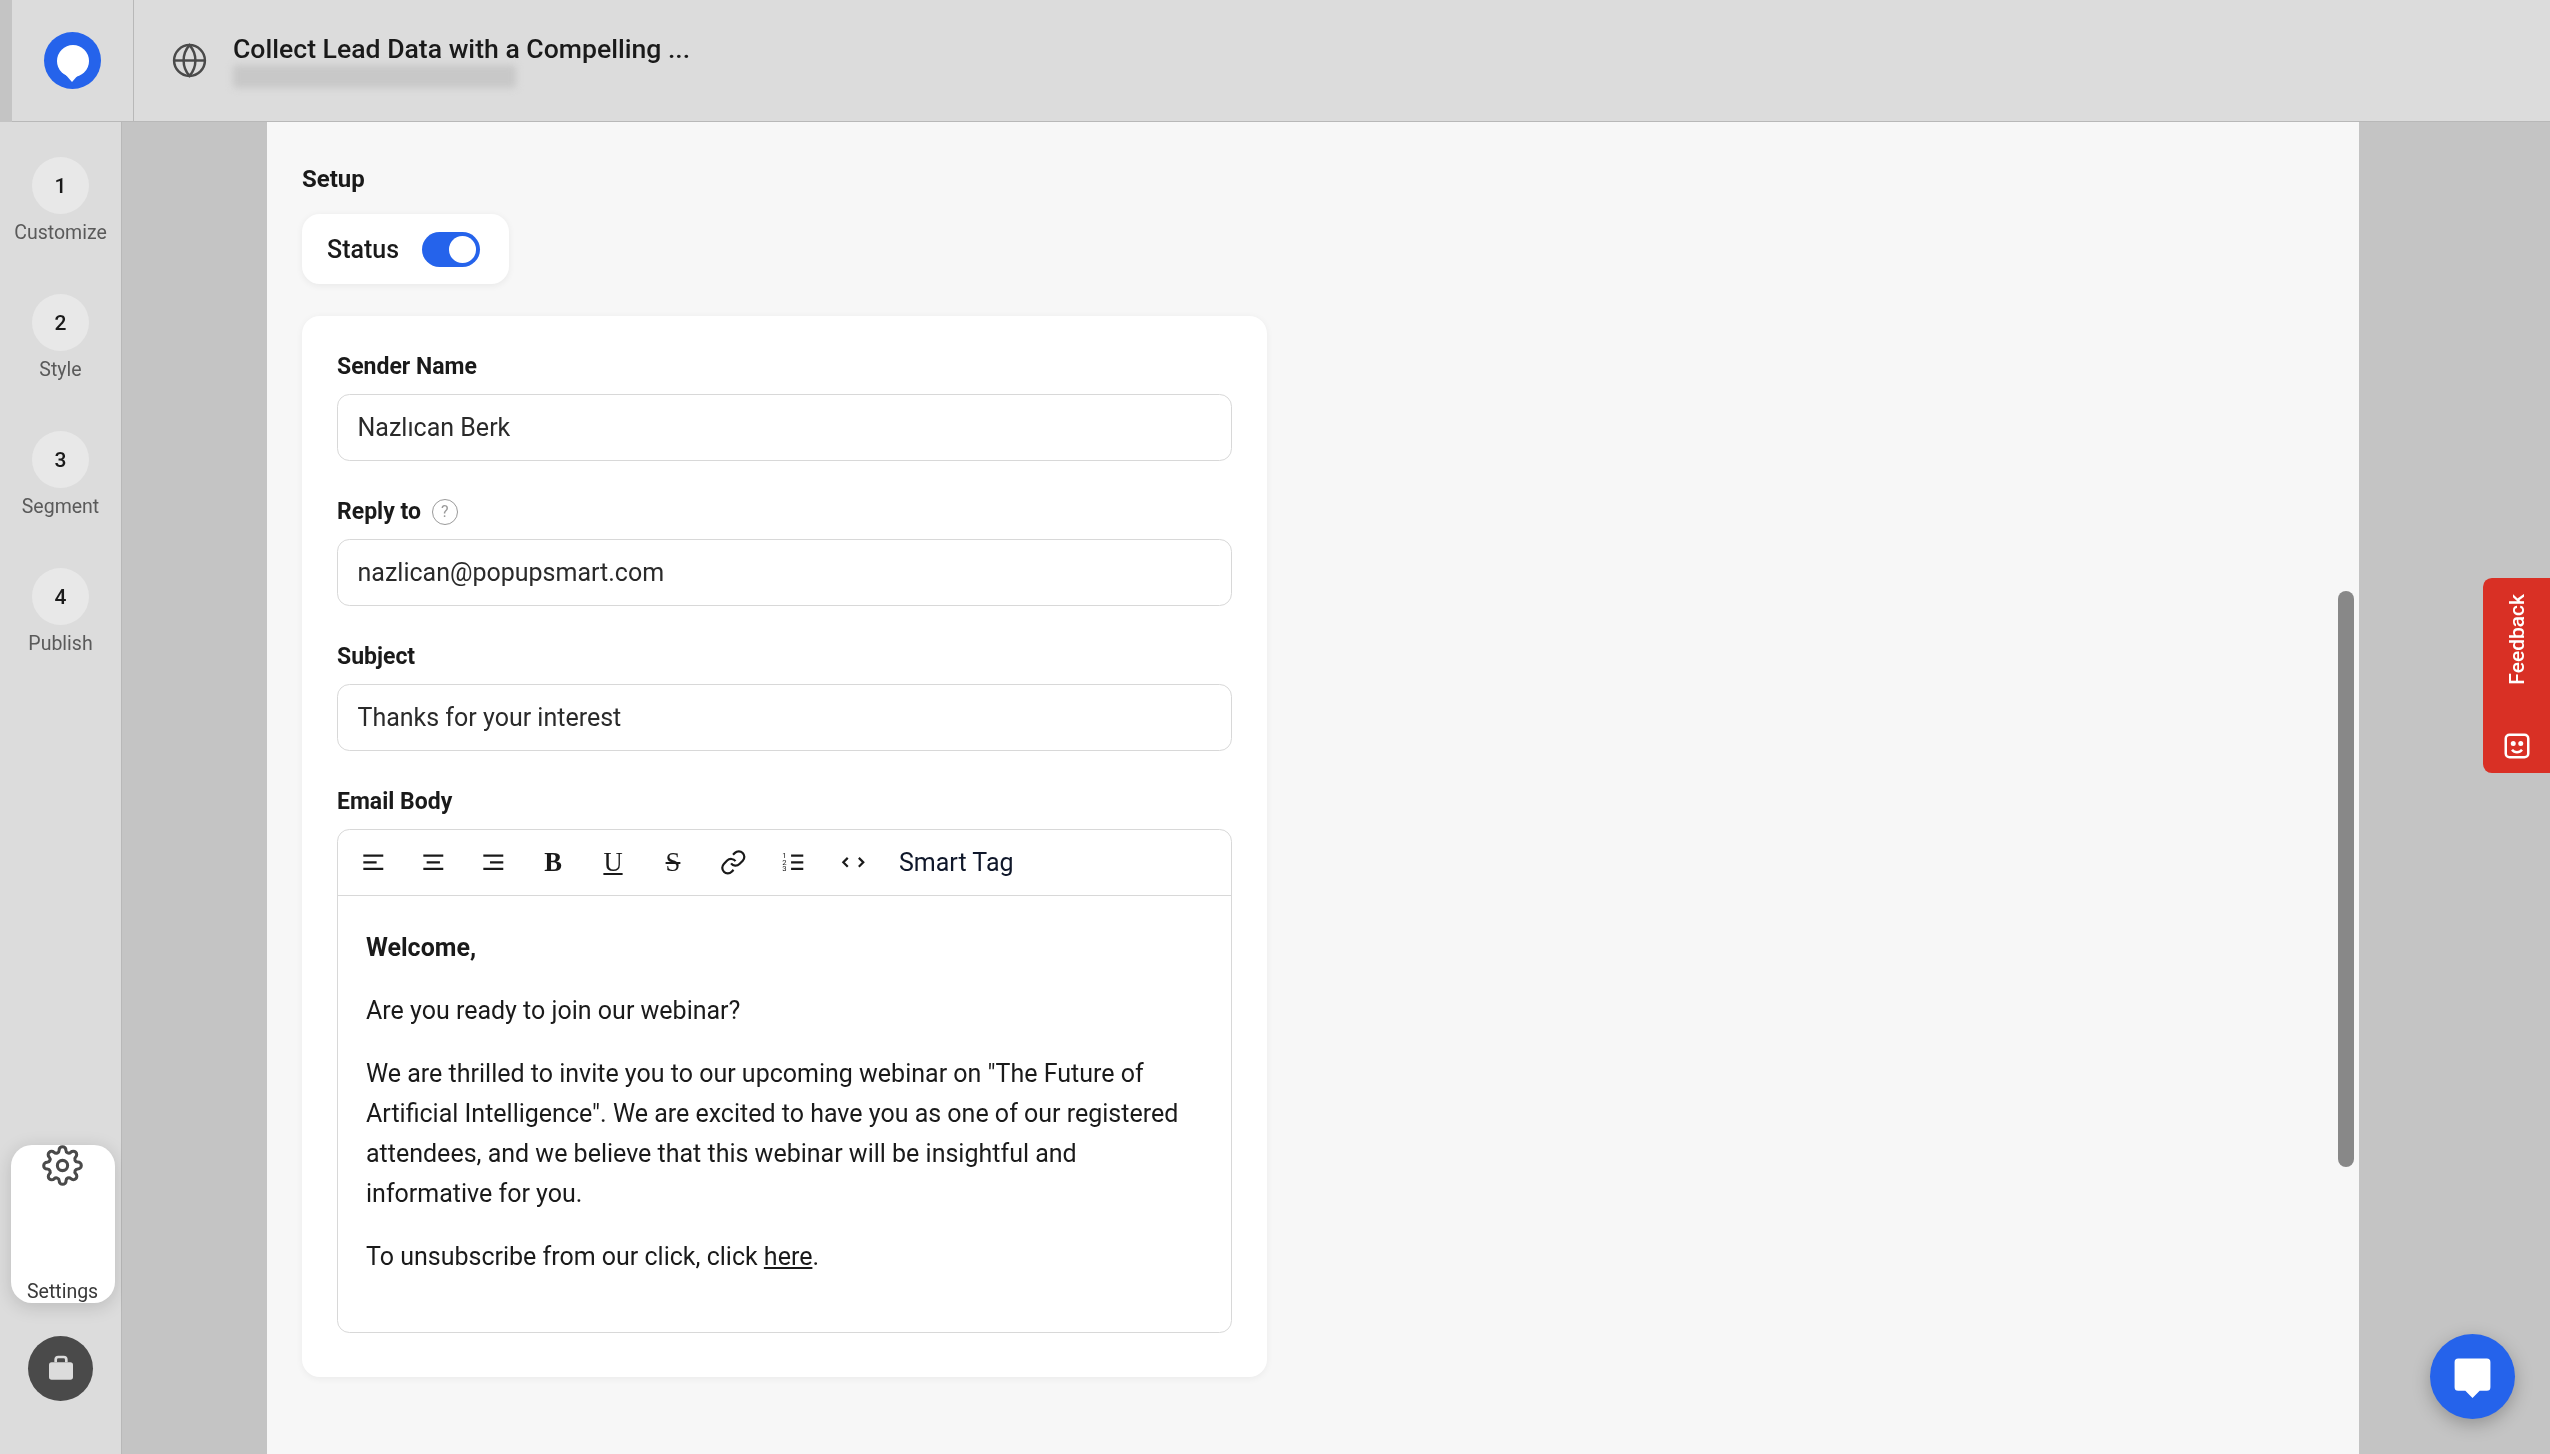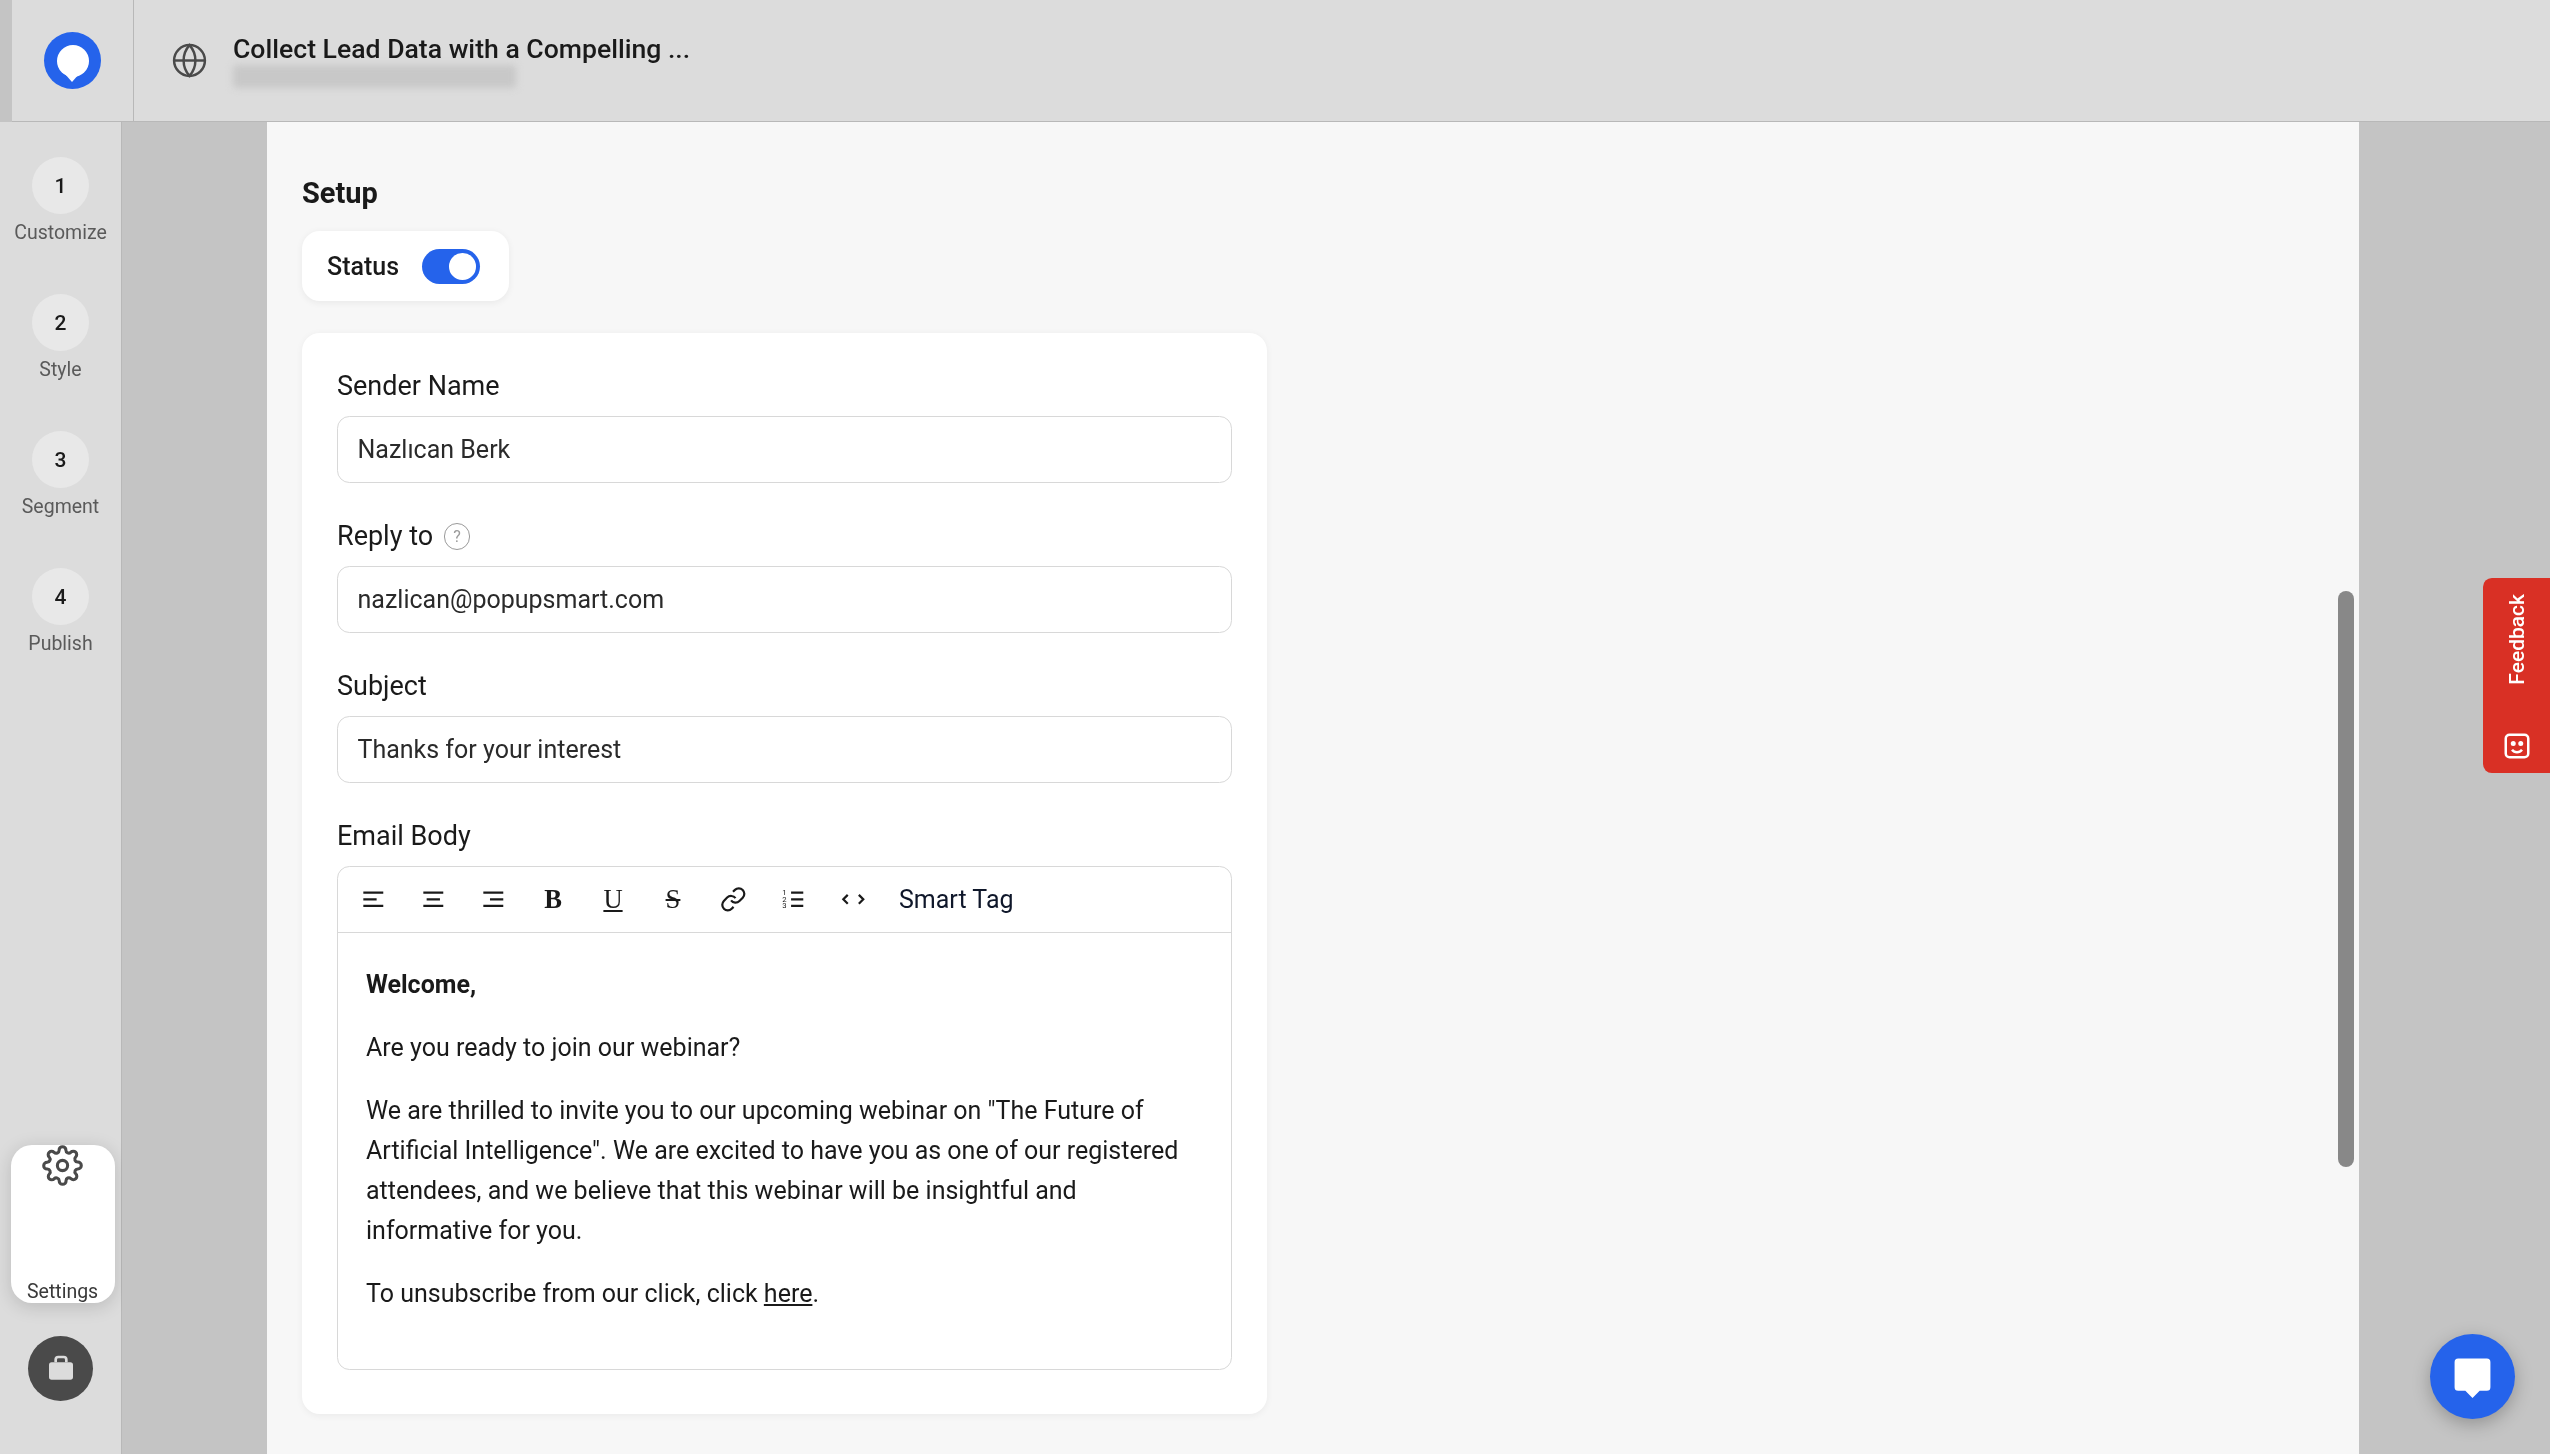--- a/index.html
+++ b/index.html
@@ -179,24 +179,23 @@
       padding: 43px 35px 35px 35px;
       position: relative;
     }
     .setup-header {
       display: flex;
       flex-direction: column;
       gap: 21px;
       margin-bottom: 32px;
     }
     .setup-title {
-      font-size: 29px;
+      font-size: 24px;
       font-weight: 700;
       color: #1a1a1a;
-      margin-top: 11px;
     }
     .status-card {
       display: inline-flex;
       align-items: center;
       gap: 23px;
       background: #fff;
       border-radius: 17.7px;
       padding: 17.7px 25px;
       width: 207px;
       box-shadow: 0 1.8px 7px rgba(0,0,0,0.06);
@@ -233,22 +232,22 @@
     .form-field {
       margin-bottom: 37px;
     }
     .field-label-row {
       display: flex;
       align-items: center;
       gap: 10.6px;
       margin-bottom: 14px;
     }
     .field-label {
-      font-size: 27px;
-      font-weight: 400;
+      font-size: 23px;
+      font-weight: 700;
       color: #1a1a1a;
     }
     .help-circle {
       width: 26.6px;
       height: 26.6px;
       border: 1.8px solid #9a9a9a;
       border-radius: 50%;
       display: flex;
       align-items: center;
       justify-content: center;

